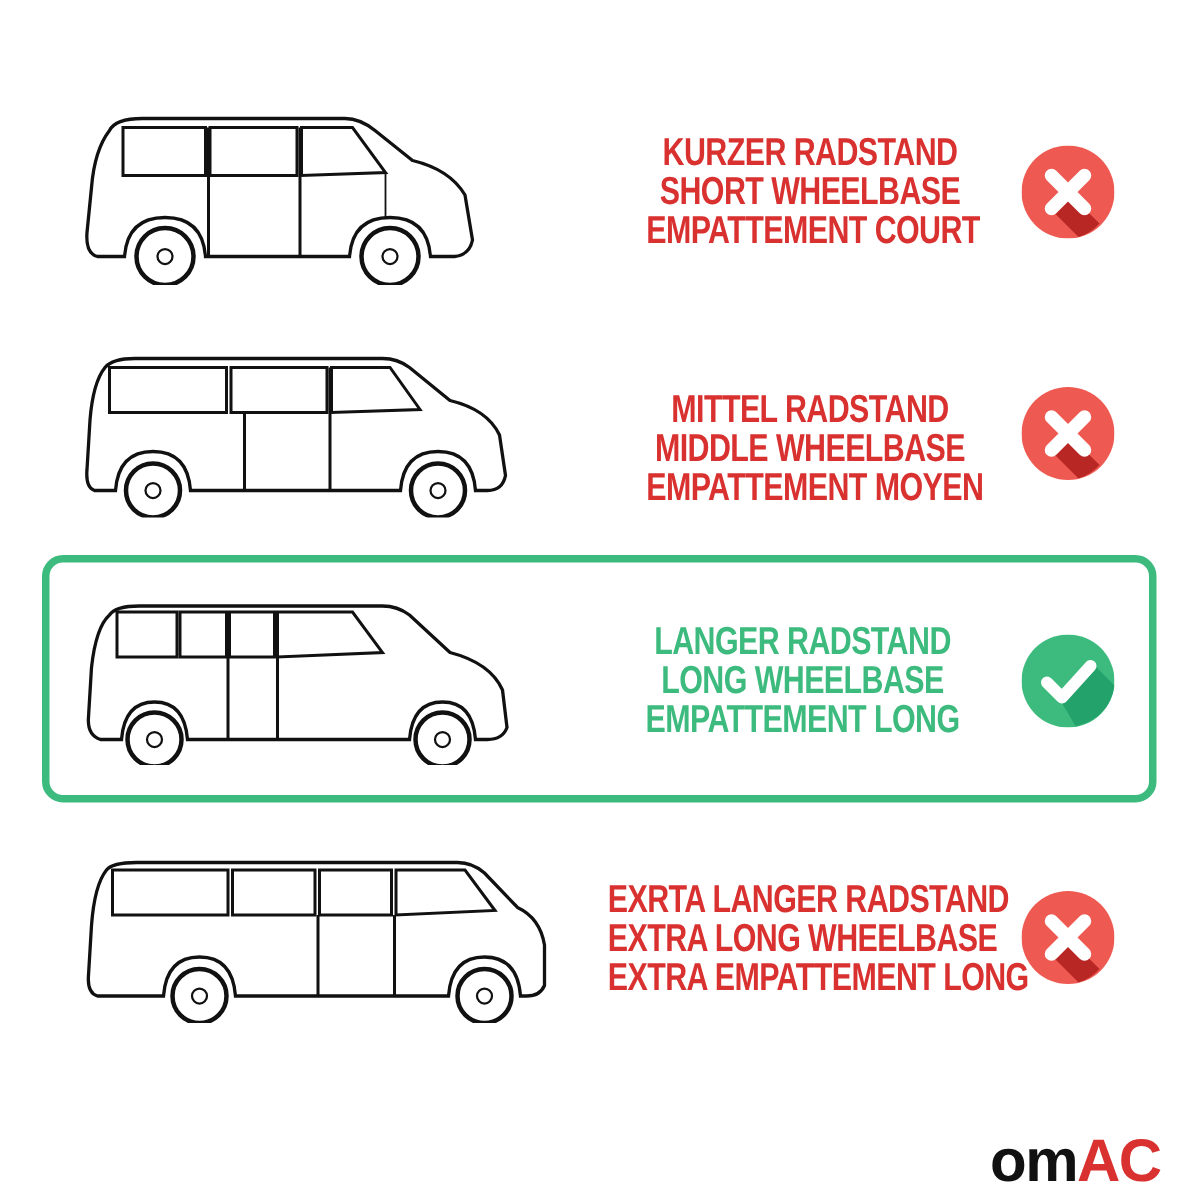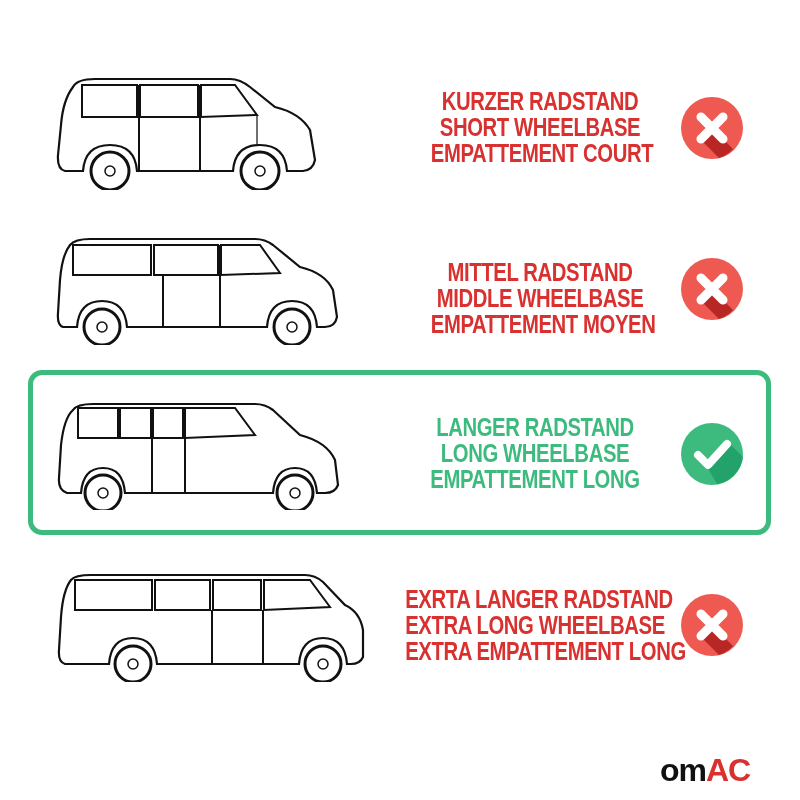--- a/index.html
+++ b/index.html
@@ -4,21 +4,21 @@
 <style>
   html, body { margin:0; padding:0; background:#ffffff; }
   body { width:800px; height:800px; position:relative; overflow:hidden; font-family:"Liberation Sans", sans-serif; }
   .van { position:absolute; }
   .label { position:absolute; text-align:center; font-family:"Liberation Sans", sans-serif; font-weight:bold; line-height:26px; transform:scaleX(0.78); transform-origin:center; white-space:nowrap; }
   .label div { font-size:26px; letter-spacing:-0.5px; }
   .red { color:#d8312f; }
   .green { color:#3dbb7e; }
   .badge { position:absolute; width:62px; height:62px; }
   .highlight { position:absolute; left:28px; top:370px; width:743px; height:165px; border:5px solid #3dbb7e; border-radius:14px; box-sizing:border-box; }
-  .logo { position:absolute; left:660px; top:752px; font-family:"Liberation Sans", sans-serif; font-weight:900; font-size:32px; letter-spacing:-1px; }
+  .logo { position:absolute; left:660px; top:752px; font-family:"Liberation Sans", sans-serif; font-weight:900; font-size:40px; letter-spacing:-1px; }
   .logo .om { color:#111; } .logo .ac { color:#d8312f; }
 </style>
 </head>
 <body>
 
 <div class="highlight"></div>
 
 <svg class="van" style="left:55px;top:75px" width="270" height="115" viewBox="0 0 270 115">
   <path d="M18 12 Q22 4 40 4 L175 4 Q185 4 195 12 L220 32 Q245 38 255 55 L260 85 Q258 95 248 96 L232 96 Q230 70 205 70 Q180 70 178 96 L82 96 Q80 70 55 70 Q30 70 28 96 L10 96 Q2 94 3 80 L6 50 Q8 25 18 12 Z" fill="#fff" stroke="#111" stroke-width="2.2"></path>
   <rect x="27" y="10" width="55" height="32" fill="none" stroke="#111" stroke-width="2"></rect>

